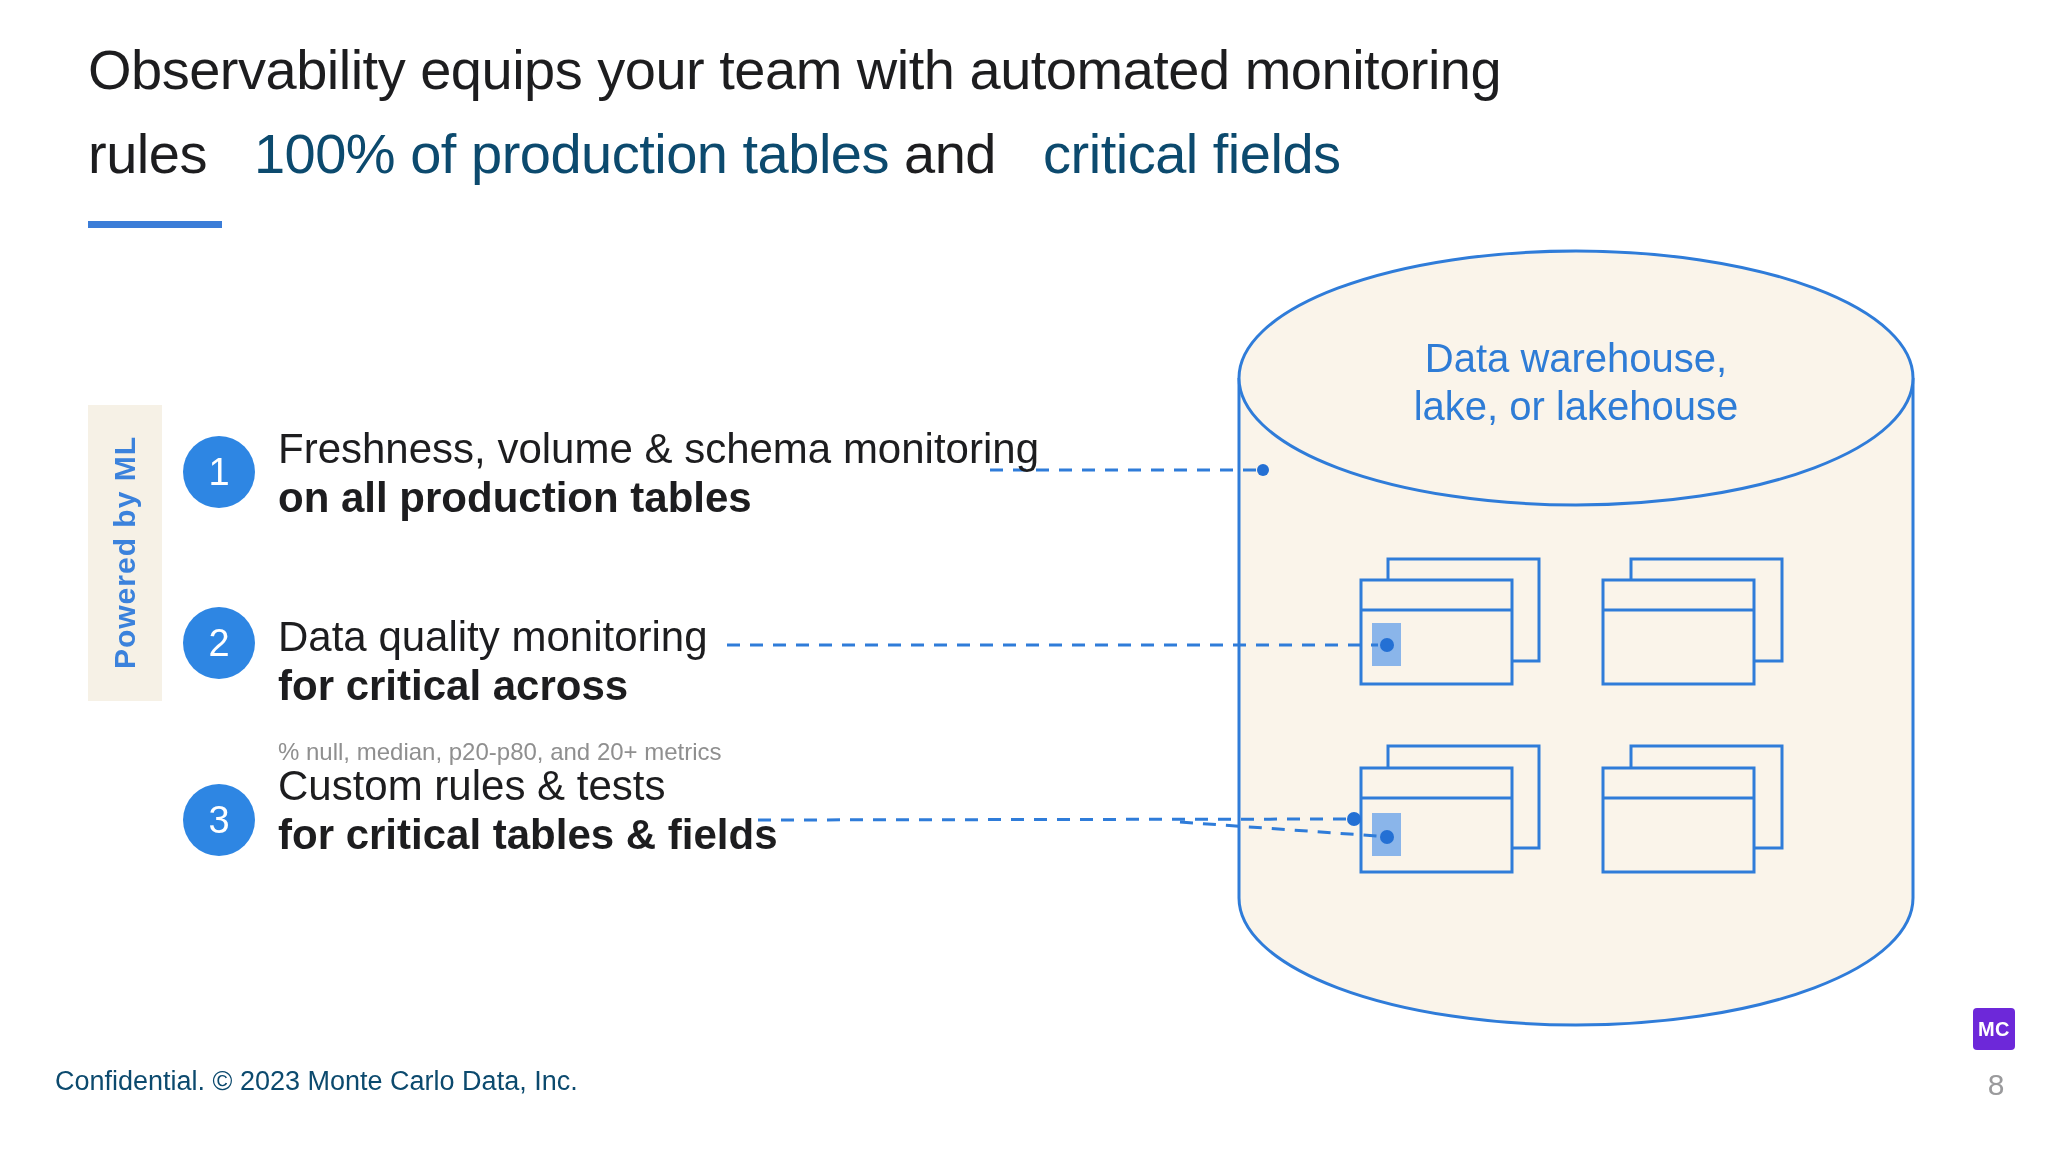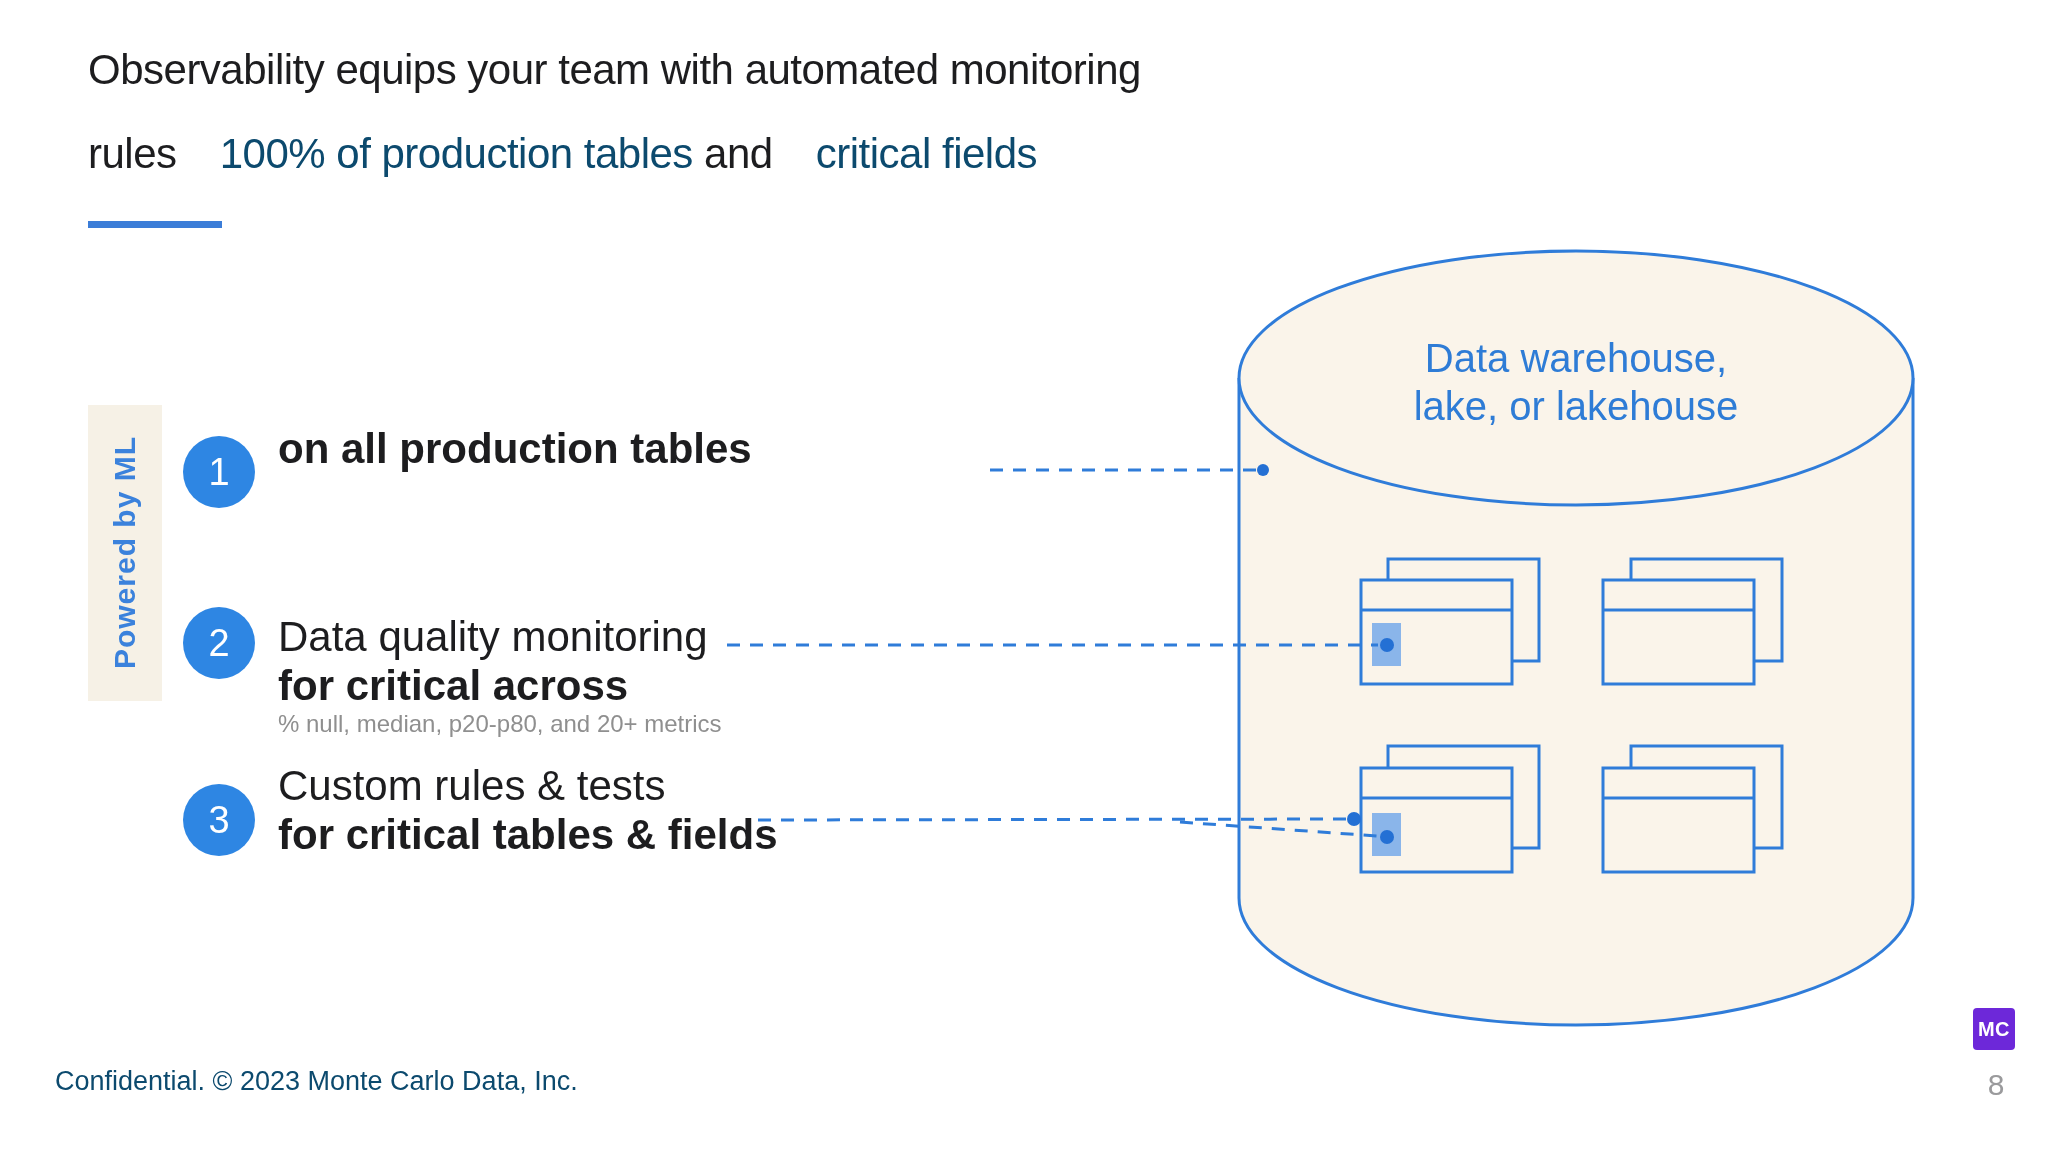--- a/index.html
+++ b/index.html
@@ -2,21 +2,21 @@
 <html><head>
 <meta charset="utf-8">
 <style>
   html,body{margin:0;padding:0;background:#ffffff;}
   .slide{
     position:relative;width:2048px;height:1152px;background:#ffffff;
     font-family:"Liberation Sans",sans-serif;overflow:hidden;color:#1d1d1f;
   }
   .title{
     position:absolute;left:88px;top:28px;width:1800px;
-    font-size:42px;line-height:84px;font-weight:400;color:#1d1d1f;letter-spacing:-0.5px;
+    font-size:56px;line-height:84px;font-weight:400;color:#1d1d1f;letter-spacing:-0.5px;
   }
   .title .hl{color:#0c4a6e;margin-left:32px;}
   .title-underline{
     position:absolute;left:88px;top:221px;width:134px;height:7px;background:#3b7dd8;
   }
   .ml-strip{
     position:absolute;left:88px;top:405px;width:74px;height:296px;background:#f6f1e6;
     display:flex;align-items:center;justify-content:center;
   }
   .ml-strip span{
@@ -25,21 +25,21 @@
   }
   .num-circle{
     position:absolute;left:183px;width:72px;height:72px;border-radius:50%;
     background:#2e86e3;color:#ffffff;font-size:38px;
     display:flex;align-items:center;justify-content:center;
   }
   .c1{top:436px;} .c2{top:607px;} .c3{top:784px;}
   .item-text{position:absolute;left:278px;font-size:42px;line-height:49px;color:#1d1d1f;}
   .t1{top:424px;} .t2{top:612px;} .t3{top:761px;}
   .item-text .bold{font-weight:bold;}
-  .item-text .subtext{font-size:24px;line-height:28px;color:#8f8f8f;margin-top:0;}
+  .item-text .subtext{font-size:24px;line-height:28px;color:#8f8f8f;margin-top:28px;}
   .diagram-svg{position:absolute;left:0;top:0;width:2048px;height:1152px;}
   .diagram-svg text{
     font-family:"Liberation Sans",sans-serif;font-size:40px;fill:#2e7cd6;
   }
   .footer-note{
     position:absolute;left:55px;top:1066px;font-size:27px;color:#0c4a6e;
   }
   .page-number{
     position:absolute;left:1976px;top:1068px;width:40px;text-align:center;
     font-size:30px;color:#9a9a9c;
@@ -111,20 +111,21 @@
       <circle cx="1387" cy="645" r="7"></circle>
       <circle cx="1354" cy="819" r="7"></circle>
       <circle cx="1387" cy="837" r="7"></circle>
     </g>
   </svg>
 
   <div class="num-circle c1">
       <span>1</span>
     </div>
   <div class="item-text t1">
+    <div>Freshness, volume &amp; schema monitoring</div>
     <div class="bold">on all production tables</div>
   </div>
 
   <div class="num-circle c2">
       <span>2</span>
     </div>
   <div class="item-text t2">
     <div>Data quality monitoring</div>
     <div class="bold">for critical across</div>
     <div class="subtext">% null, median, p20-p80, and 20+ metrics</div>

